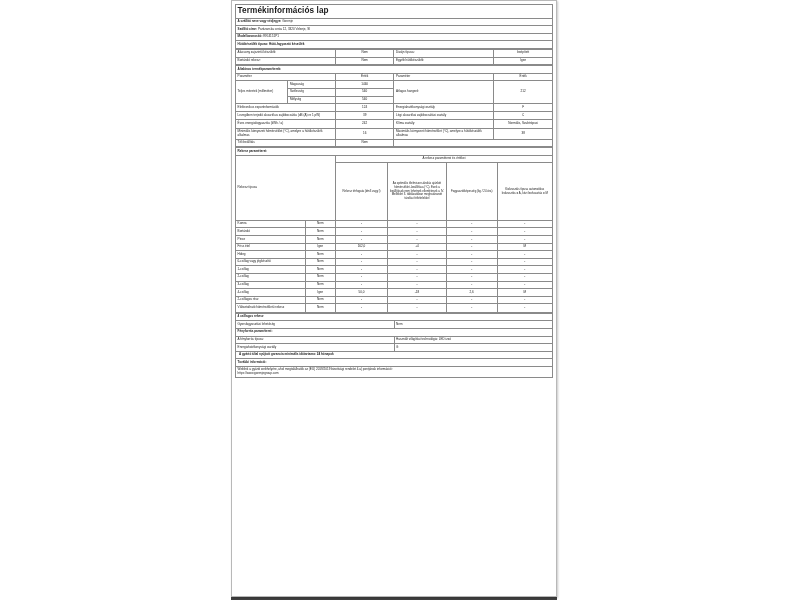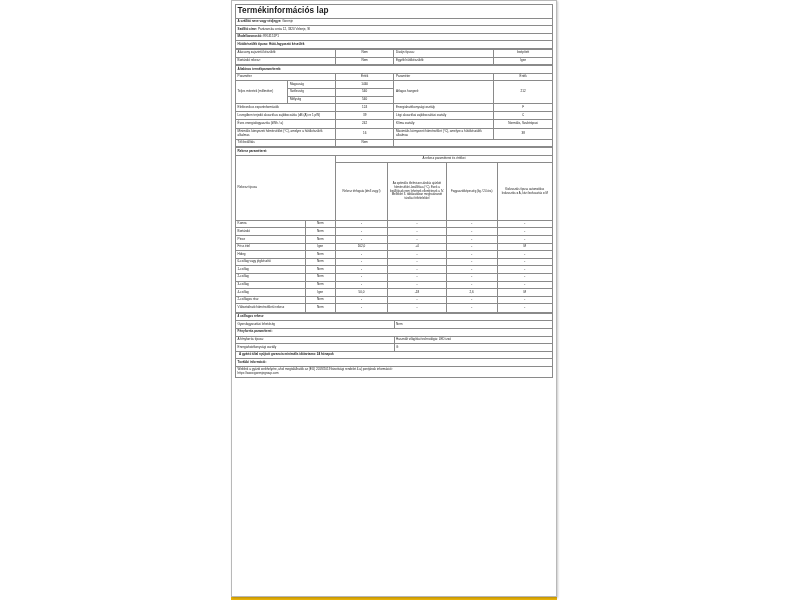--- a/index.html
+++ b/index.html
@@ -8,21 +8,21 @@
     width: 800px;
     height: 600px;
     background: #ffffff;
     font-family: "Liberation Sans", sans-serif;
     overflow: hidden;
   }
   #viewport {
     position: relative;
     width: 800px;
     height: 600px;
-    background: #eab308;
+    background: #404040;
     text-decoration: underline;
   }
   
   .gutter {
     position: absolute;
     top: 0;
     height: 600px;
     background: #ffffff;
   }
   #page {

